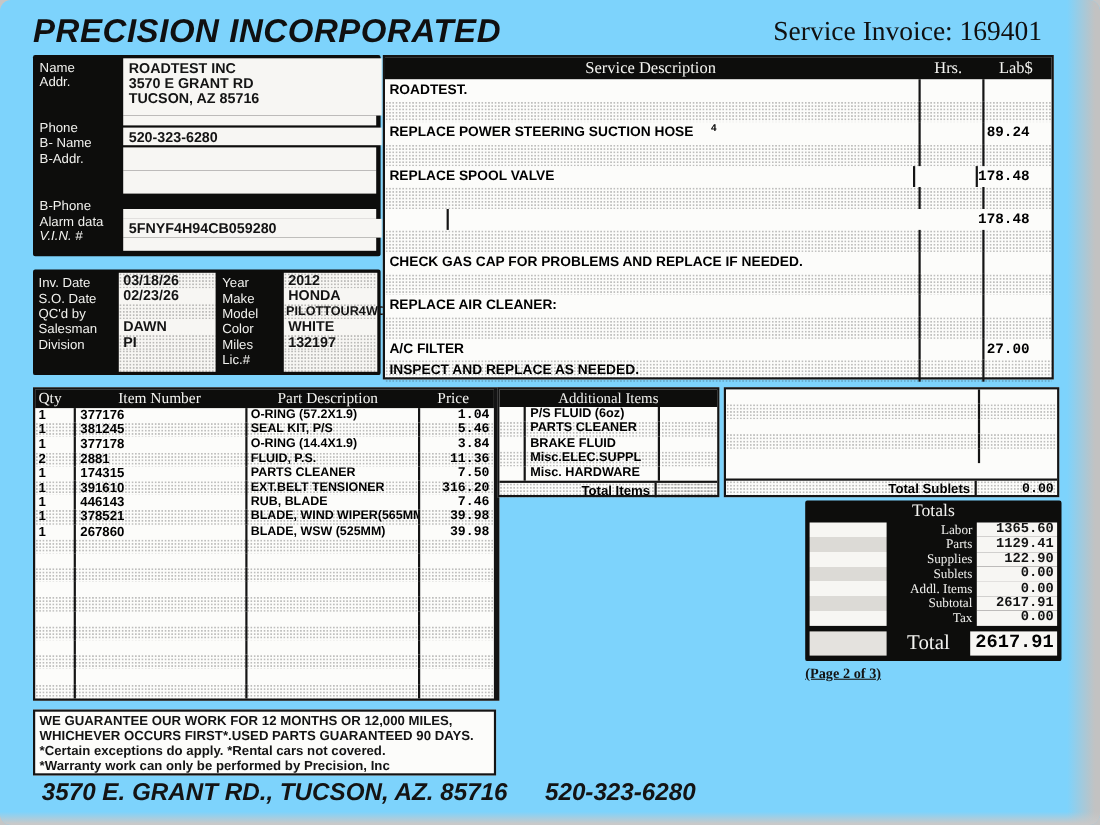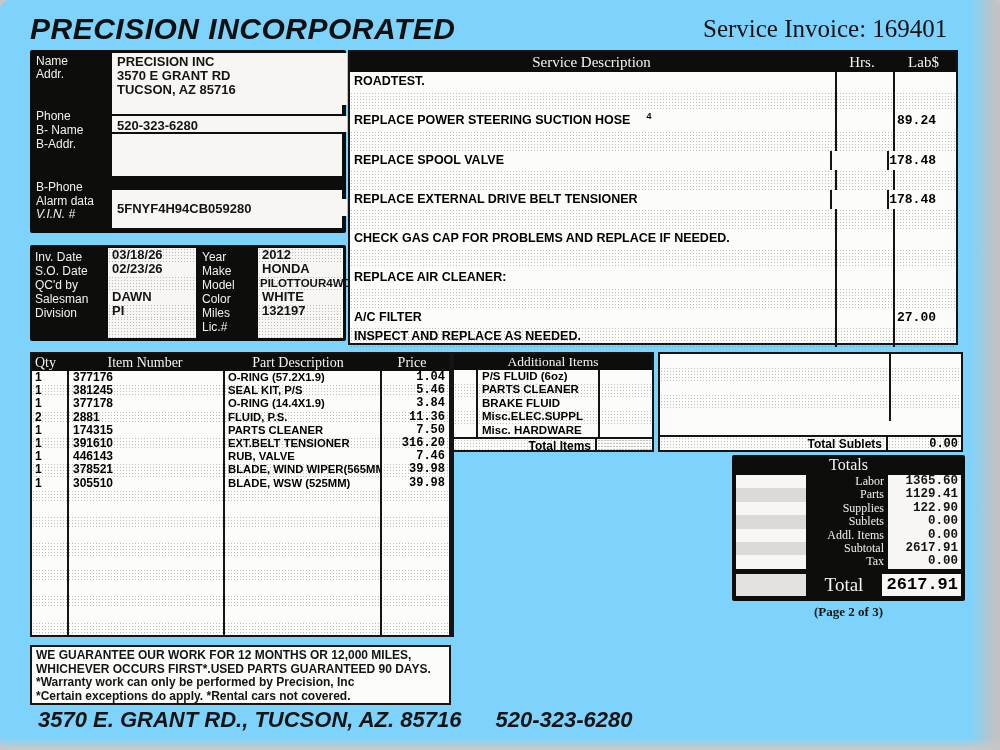--- a/index.html
+++ b/index.html
@@ -69,21 +69,21 @@
   .totals-title{position:absolute;left:0;top:1px;width:100%;text-align:center;color:#f4f4f1;font:400 16px/18px "Liberation Serif",serif;}
   .totals-leftcol{position:absolute;left:4px;top:20px;width:70px;height:94px;background:repeating-linear-gradient(to bottom,#f7f6f3 0 13.4px,#dcdad6 13.4px 26.8px);}
   .t-rows{position:absolute;left:76px;top:20px;right:4px;}
   .t-row{display:flex;height:13.4px;align-items:center;}
   .t-lbl{width:76px;text-align:right;color:#f1f1ee;font:400 12px/13.4px "Liberation Serif",serif;padding-right:4px;white-space:nowrap;}
   .t-val{flex:1;text-align:right;font:700 12.5px/13.4px "Liberation Mono",monospace;color:#141414;padding-right:3px;background:#f7f6f3;height:13.4px;box-sizing:border-box;}
   .t-total-row{position:absolute;left:4px;top:118px;right:4px;height:24px;display:flex;align-items:center;}
   .t-total-left{width:70px;height:22px;background:#e4e2de;}
   .t-total-lbl{width:76px;text-align:center;color:#f4f4f1;font:400 19px "Liberation Serif",serif;}
   .t-total-val{flex:1;height:22px;background:#f7f6f3;text-align:right;font:700 17px/22px "Liberation Mono",monospace;padding-right:3px;box-sizing:border-box;}
-  .page-note{font:700 13px "Liberation Serif",serif;color:#141414;text-align:center;}
+  .page-note{font:700 13px "Liberation Serif",serif;color:#141414;text-decoration:underline;}
 
   
   .guar{left:30px;top:645px;width:421px;height:60px;border:2.5px solid #141414;box-sizing:border-box;background:#fcfcfa;padding:2px 0 0 4px;}
   .guar div{font:700 12px/13.5px "Liberation Sans",sans-serif;color:#141414;white-space:nowrap;}
   .footer{left:38px;top:707px;font:italic 700 22px "Liberation Sans",sans-serif;color:#141414;white-space:nowrap;}
   .footer .phone{margin-left:34px;}
 </style>
 </head>
 <body>
 
@@ -96,21 +96,21 @@
     <span class="abs lbl" style="left:6px;top:5px;">Name</span>
     <span class="abs lbl" style="left:6px;top:18px;">Addr.</span>
     <span class="abs lbl" style="left:6px;top:60px;">Phone</span>
     <span class="abs lbl" style="left:6px;top:74px;">B- Name</span>
     <span class="abs lbl" style="left:6px;top:88px;">B-Addr.</span>
     <span class="abs lbl" style="left:6px;top:131px;">B-Phone</span>
     <span class="abs lbl" style="left:6px;top:145px;">Alarm data</span>
     <span class="abs lbl" style="left:6px;top:158px;font-style:italic;">V.I.N. #</span>
 
     <div class="abs field" style="left:82px;top:3px;width:230px;height:50px;padding:2px 0 0 5px;">
-      <div class="val">PRECISION INC</div>
+      <div class="val">ROADTEST INC</div>
       <div class="val">3570 E GRANT RD</div>
       <div class="val">TUCSON, AZ 85716</div>
     </div>
     <div class="abs field dither" style="left:82px;top:55px;width:230px;height:9px;"></div>
     <div class="abs field" style="left:82px;top:66px;width:230px;height:16px;padding-left:5px;">
       <span class="val">520-323-6280</span>
     </div>
     <div class="abs field" style="left:82px;top:84px;width:230px;height:21px;"></div>
     <div class="abs field dither" style="left:82px;top:105px;width:230px;height:21px;"></div>
     <div class="abs field dither" style="left:82px;top:140px;width:230px;height:9px;"></div>
@@ -183,21 +183,20 @@
         <div class="svc-desc"><span>REPLACE SPOOL VALVE</span></div>
         <div class="svc-hrs"></div>
         <div class="svc-lab">178.48</div>
       </div>
     <div class="svc-row dither">
         <div class="svc-desc"></div>
         <div class="svc-hrs"></div>
         <div class="svc-lab"></div>
       </div>
     <div class="svc-row">
-        <div class="svc-desc"><span>REPLACE EXTERNAL DRIVE BELT TENSIONER</span></div>
         <div class="svc-hrs"></div>
         <div class="svc-lab">178.48</div>
       </div>
     <div class="svc-row dither">
         <div class="svc-desc"></div>
         <div class="svc-hrs"></div>
         <div class="svc-lab"></div>
       </div>
     <div class="svc-row">
         <div class="svc-desc"><span>CHECK GAS CAP FOR PROBLEMS AND REPLACE IF NEEDED.</span></div>
@@ -270,32 +269,32 @@
       </div>
     <div class="p-row dither">
         <div class="p-qty">1</div>
         <div class="p-item">391610</div>
         <div class="p-desc">EXT.BELT TENSIONER</div>
         <div class="p-price">316.20</div>
       </div>
     <div class="p-row">
         <div class="p-qty">1</div>
         <div class="p-item">446143</div>
-        <div class="p-desc">RUB, VALVE</div>
+        <div class="p-desc">RUB, BLADE</div>
         <div class="p-price">7.46</div>
       </div>
     <div class="p-row dither">
         <div class="p-qty">1</div>
         <div class="p-item">378521</div>
         <div class="p-desc">BLADE, WIND WIPER(565MM)</div>
         <div class="p-price">39.98</div>
       </div>
     <div class="p-row">
         <div class="p-qty">1</div>
-        <div class="p-item">305510</div>
+        <div class="p-item">267860</div>
         <div class="p-desc">BLADE, WSW (525MM)</div>
         <div class="p-price">39.98</div>
       </div>
     <div class="p-row dither">
         <div class="p-qty"></div>
         <div class="p-item"></div>
         <div class="p-desc"></div>
         <div class="p-price"></div>
       </div>
     <div class="p-row">
@@ -458,22 +457,22 @@
       <div class="t-total-left dither"></div>
       <span class="t-total-lbl">Total</span>
       <span class="t-total-val">2617.91</span>
     </div>
   </div>
   <div class="abs page-note" style="left:732px;top:604px;width:233px;">(Page 2 of 3)</div>
 
   <div class="abs guar">
     <div>WE GUARANTEE OUR WORK FOR 12 MONTHS OR 12,000 MILES,</div>
     <div>WHICHEVER OCCURS FIRST*.USED PARTS GUARANTEED 90 DAYS.</div>
+    <div>*Certain exceptions do apply. *Rental cars not covered.</div>
     <div>*Warranty work can only be performed by Precision, Inc</div>
-    <div>*Certain exceptions do apply. *Rental cars not covered.</div>
   </div>
 
   <div class="abs footer">
     <span>3570 E. GRANT RD., TUCSON, AZ. 85716</span><span class="phone">520-323-6280</span>
   </div>
 
   <div class="edge-right"></div>
   <div class="edge-bottom"></div>
 </div>
 

